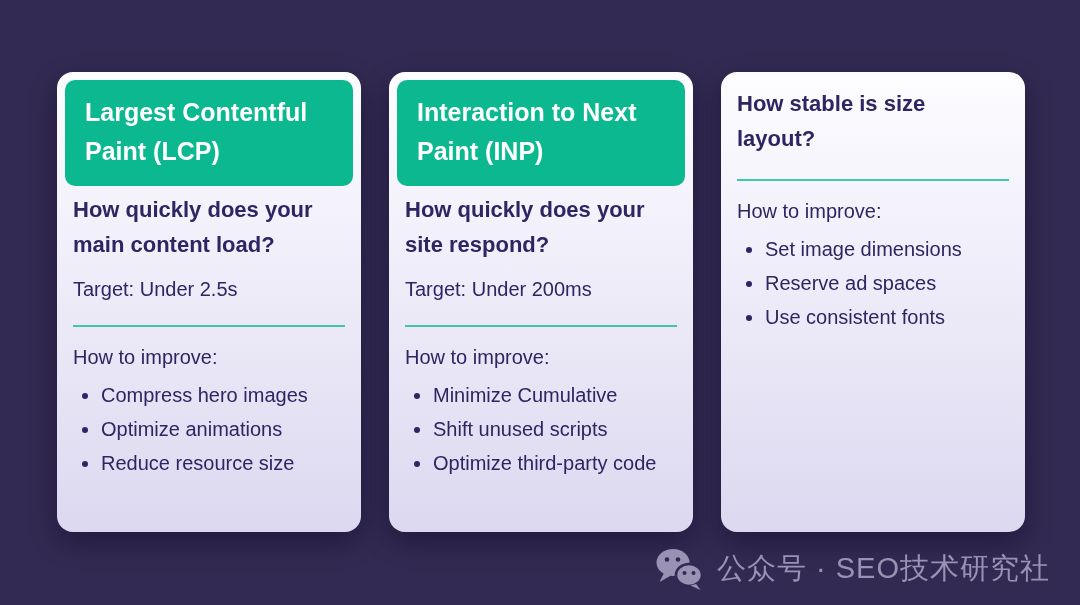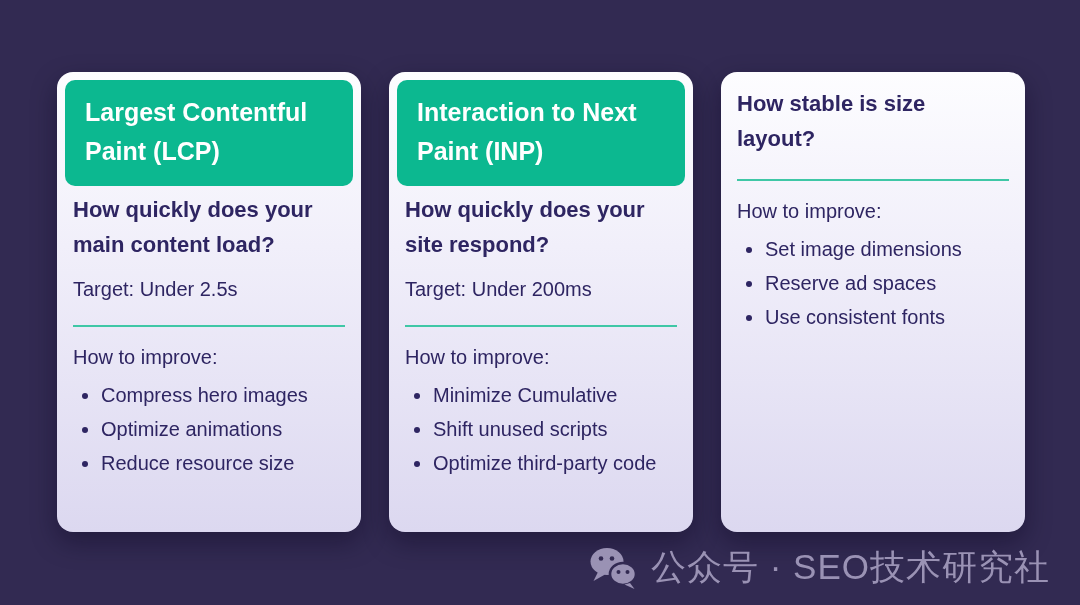--- a/index.html
+++ b/index.html
@@ -62,21 +62,21 @@
     color: var(--ink);
   }
   .improve-list li {
     font-size: 20px; font-weight: 400; line-height: 34px;
   }
   .improve-list li::marker { color: var(--ink); }
   .watermark {
     position: absolute; right: 30px; bottom: 14px;
     display: flex; align-items: center; gap: 12px;
     color: var(--wm);
-    font-size: 35px; letter-spacing: 1px;
+    font-size: 29px; letter-spacing: 1px;
   }
   .wm-icon { width: 52px; height: 44px; flex: 0 0 auto; }
 </style>
 </head>
 <body>
 
 <div class="cards-row">
 
   <section class="card">
     <header class="card-header">Largest Contentful Paint (LCP)</header>

